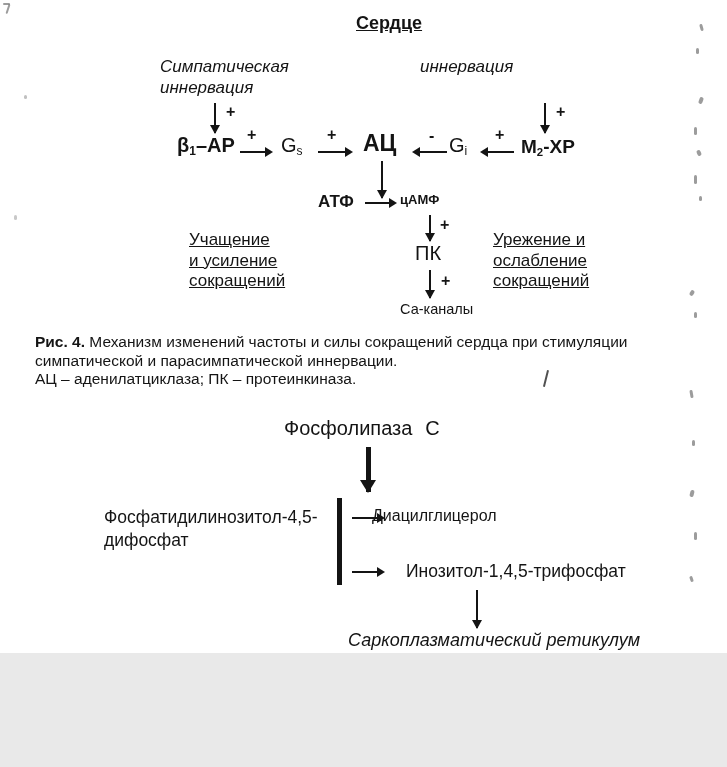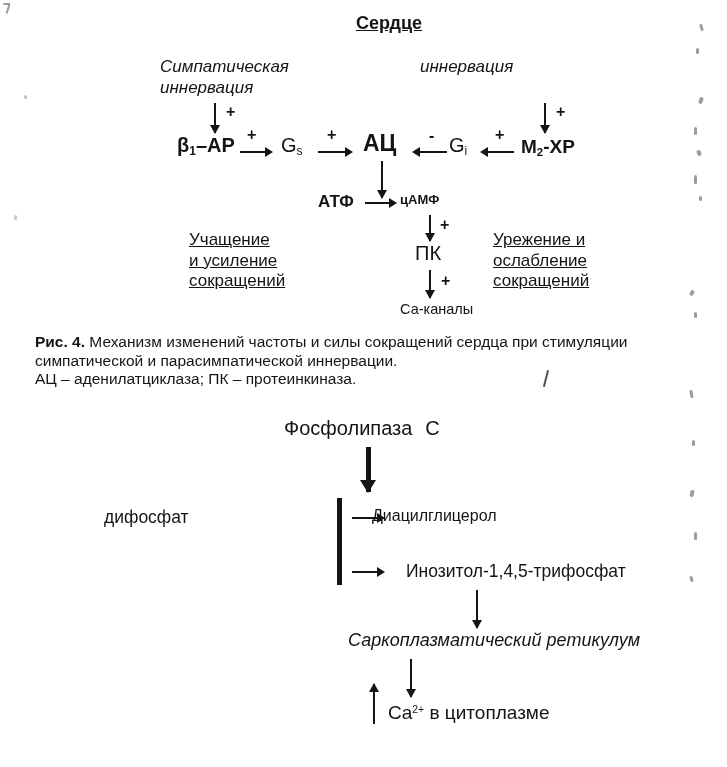--- a/index.html
+++ b/index.html
@@ -1,17 +1,17 @@
 <!DOCTYPE html>
 <html><head>
 <meta charset="utf-8">
 <style>
   html,body{margin:0;padding:0;background:#e9e9e9;}
   .page{
-    position:relative; width:727px; height:767px; background:#ffffff;
+    position:relative; width:727px; height:653px; background:#ffffff;
     font-family:"Liberation Sans", sans-serif; color:#141414; overflow:hidden;
   }
   .t{position:absolute; white-space:nowrap;}
   .b{font-weight:bold;}
   .c{text-align:left;font-style:italic;}
   .u{text-decoration:underline;}
   .i{font-style:italic;}
   sub{font-size:0.6em; vertical-align:-0.28em; letter-spacing:0;}
   sup{font-size:0.55em; vertical-align:0.55em;}
 
@@ -128,20 +128,21 @@
     <div>АЦ – аденилатциклаза; ПК – протеинкиназа.</div>
   </div>
 
   <div class="t" style="left:284px; top:417px; font-size:20px;">
     <span>Фосфолипаза</span><span style="margin-left:13px">С</span>
   </div>
 
   <div class="ad thick" style="left:366px; top:447px; height:45px;"></div>
 
   <div class="t" style="left:104px; top:506px; font-size:17.5px; line-height:23px;">
+    <div>Фосфатидилинозитол-4,5-</div>
     <div>дифосфат</div>
   </div>
 
   <div class="vbar" style="left:337px; top:498px; height:87px;"></div>
 
   <div class="ar" style="left:352px; top:517px; width:26px;"></div>
   <div class="t" style="left:372px; top:507px; font-size:16px;">Диацилглицерол</div>
 
   <div class="ar" style="left:352px; top:571px; width:26px;"></div>
   <div class="t" style="left:394px; top:561px; font-size:17.5px;margin-left:12px;">Инозитол-1,4,5-трифосфат</div>

